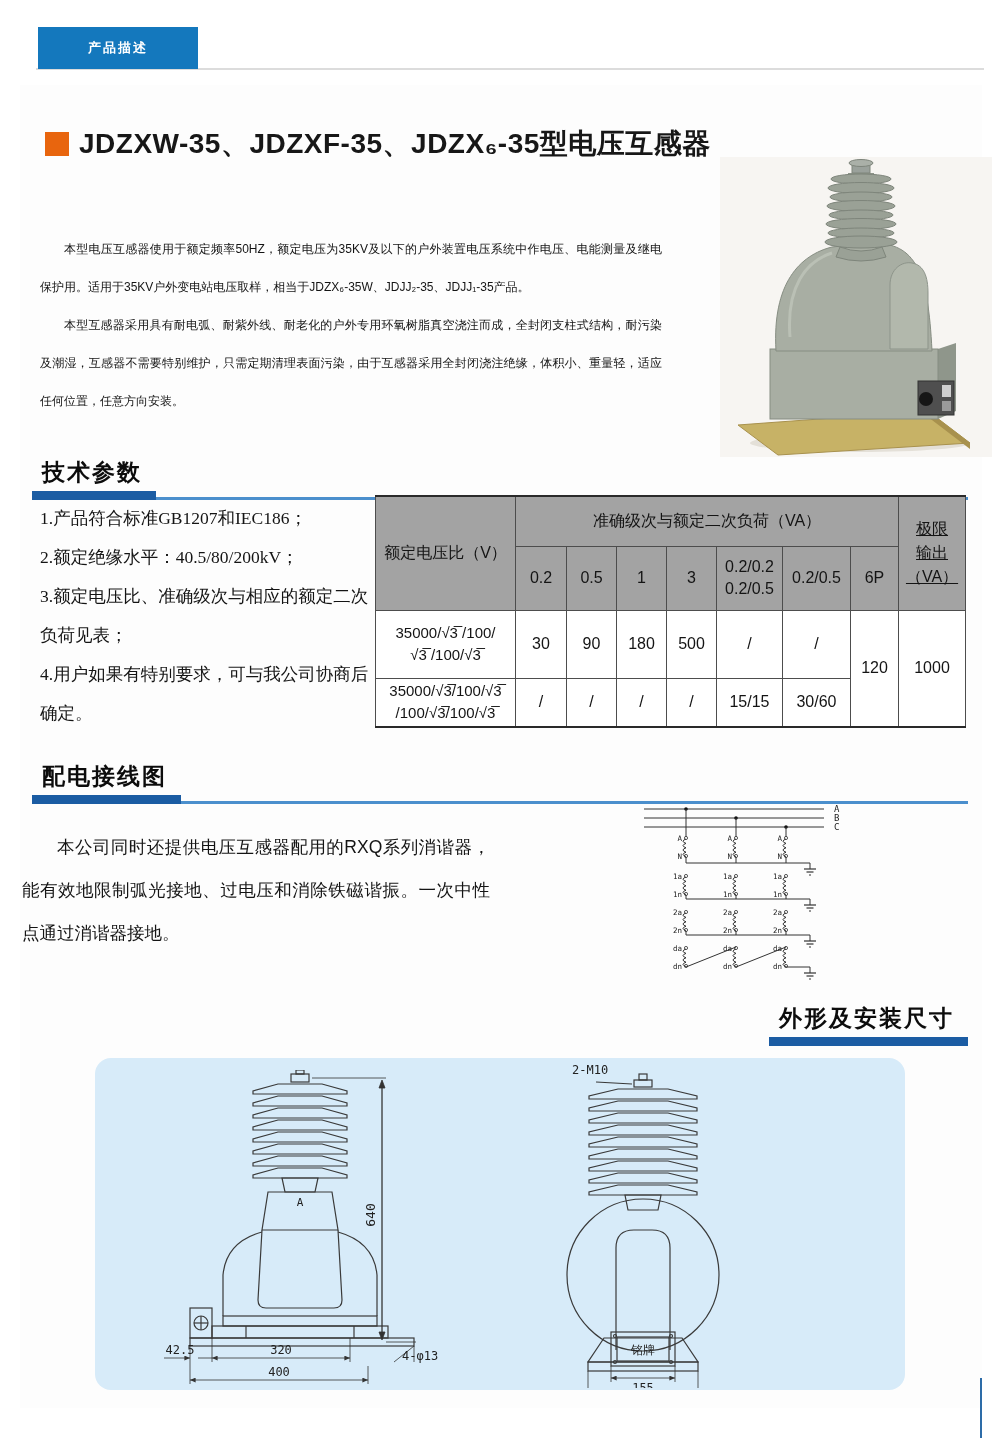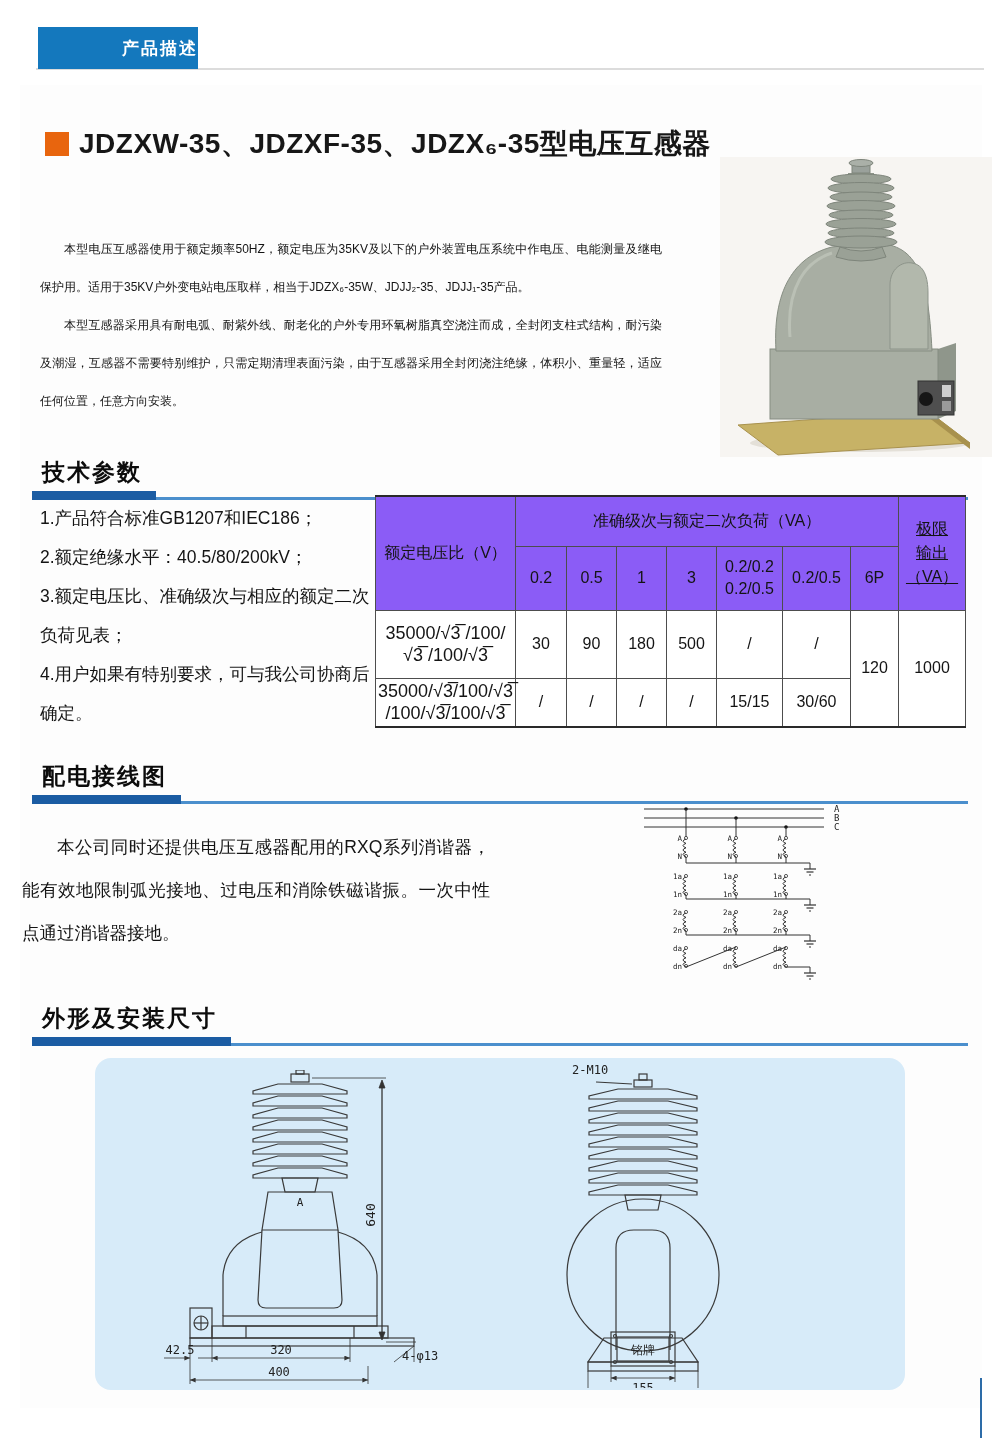--- a/index.html
+++ b/index.html
@@ -1,72 +1,72 @@
 <!DOCTYPE html>
 <html><head>
 <meta charset="utf-8">
 <style>
   html,body{margin:0;padding:0;background:#ffffff;}
   body{width:1002px;height:1438px;position:relative;font-family:"Liberation Sans",sans-serif;color:#111;overflow:hidden;}
 
   
   .top-rule{position:absolute;left:36px;top:68px;width:948px;height:2px;background:#dcdcdc;}
   .tab{position:absolute;left:38px;top:27px;width:160px;height:42px;background:#1478bd;color:#fff;
-       display:flex;align-items:center;justify-content:flex-end;font-size:17px;font-weight:bold;letter-spacing:2px;cursor:pointer;}
+       display:flex;align-items:center;justify-content:center;font-size:13px;font-weight:bold;letter-spacing:2px;cursor:pointer;}
 
   .content{position:absolute;left:20px;top:85px;width:962px;height:1323px;background:#fdfdfd;}
 
   
   .doc-title{position:absolute;left:25px;top:40px;display:flex;align-items:center;}
   .sq{width:24px;height:24px;background:#e8650e;margin-right:10px;flex:none;}
   .doc-title h1{margin:0;font-size:28px;font-weight:bold;color:#171717;letter-spacing:0.5px;font-family:"Liberation Sans",sans-serif;}
 
   
   .sec{position:absolute;left:12px;right:14px;display:flex;align-items:flex-end;}
   .sec-main{display:flex;flex-direction:column;}
   .sec-title{font-family:"DejaVu Serif","Liberation Serif",serif;font-weight:bold;font-size:23px;color:#0c0c0c;
              padding:0 14px 3px 10px;letter-spacing:2px;white-space:nowrap;}
   .sec-bar{height:9px;background:#1b5ca3;width:100%;}
   .sec-line{flex:1;height:3px;background:#4b8fcd;margin-bottom:0;}
 
   
   .para-block{position:absolute;left:20px;top:145px;width:622px;}
   .para{font-size:12px;line-height:38px;text-align:justify;text-indent:2em;margin:0;color:#141414;}
-  .tech-notes{position:absolute;left:20px;top:414px;width:336px;font-size:17.5px;line-height:39px;color:#141414;}
+  .tech-notes{position:absolute;left:20px;top:414px;width:336px;font-size:17.5px;line-height:39px;color:#141414;font-family:Liberation Serif, serif;}
   .wiring-para{position:absolute;left:2px;top:723px;width:468px;font-size:17.5px;line-height:43px;text-align:justify;text-indent:2em;color:#141414;}
 
   
   .photo{position:absolute;left:700px;top:72px;width:272px;height:300px;}
 
   
   .tbl-wrap{position:absolute;left:355px;top:410px;width:592px;}
   table.params{border-collapse:collapse;table-layout:fixed;width:590px;font-size:16px;background:#fff;
                border-top:2px solid #2a2a2a;border-bottom:2px solid #2a2a2a;}
   table.params th,table.params td{border:1px solid #4d4d4d;text-align:center;font-weight:normal;padding:0;color:#141414;}
-  table.params thead th{background:#8b5cf6;}
-  td.ratio{text-align:left;padding-left:10px;font-size:18px;line-height:24px;}
+  table.params thead th{background:#a3a3a3;}
+  td.ratio{text-align:left;padding-left:10px;font-size:15px;line-height:24px;}
   .cell-lines span{display:block;line-height:22px;}
   .limit-head span{display:block;line-height:24px;text-decoration:underline;}
 
   
   .wiring-svg{position:absolute;left:618px;top:712px;width:244px;height:208px;}
 
   
   .blue-box{position:absolute;left:75px;top:973px;width:810px;height:332px;background:#d7ebf9;border-radius:16px;}
   .draw-left{position:absolute;left:55px;top:12px;width:310px;height:314px;}
   .draw-right{position:absolute;left:405px;top:2px;width:300px;height:328px;}
   .cad text{font-family:"DejaVu Sans Mono","Liberation Mono",monospace;fill:#222;}
 
   .edge-line{position:absolute;left:980px;top:1378px;width:2px;height:60px;background:#2d6ca8;}
 
   
   #sec-overview{top:106px;flex-direction:column;}
   #sec-tech{top:372px;}
   #sec-wiring{top:676px;}
-  #sec-dims{top:918px;}
+  #sec-dims{top:918px;flex-direction:column;}
 </style>
 </head>
 <body>
 
 <div class="top-rule"></div>
 <div class="tab">
   <span>产品描述</span>
 </div>
 
 <div class="content">

